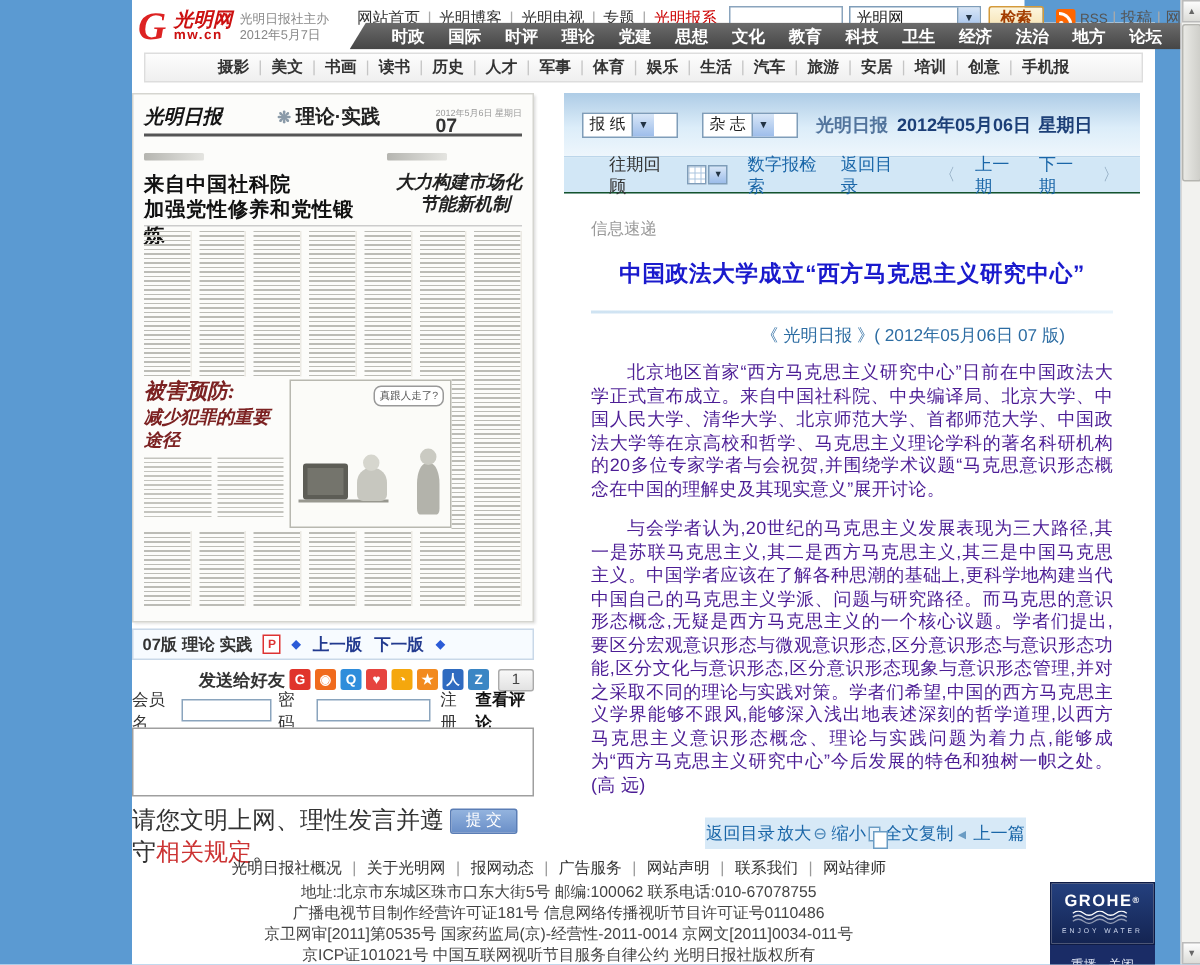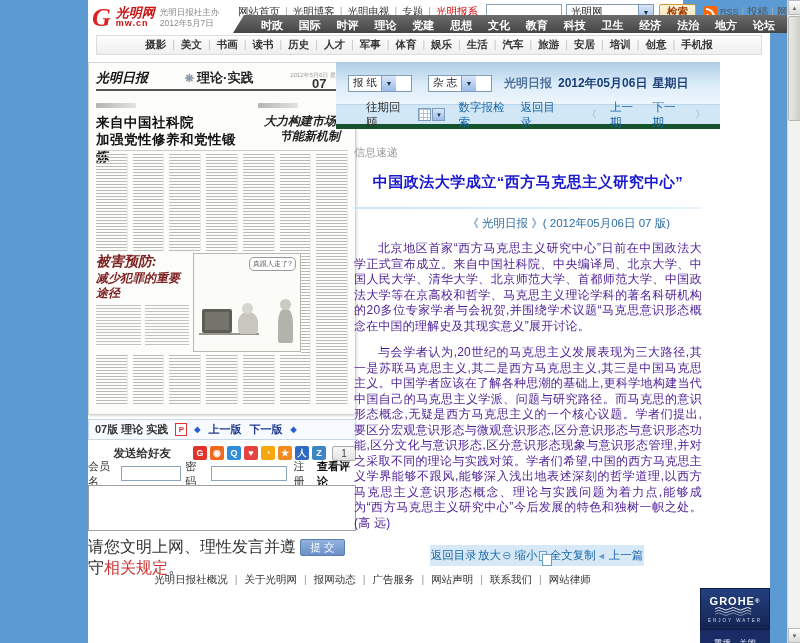--- a/index.html
+++ b/index.html
@@ -44,37 +44,37 @@
   .rss-icon::before { content:""; position:absolute; left:2px; bottom:2px; width:7px; height:7px;
       border:2px solid #fff; border-left:0; border-bottom:0; border-radius:0 100% 0 0; }
   .rss-label { margin-left:3px; font-size:9px; color:#555; }
   .minor-lnk { color:#555; }
   .minor-lnk::before { content:"|"; color:#aaa; margin:0 3px; }
 
   
   .nav-primary { position:absolute; left:233px; top:15px; width:564px; height:18px;
       background:linear-gradient(#6c6c6c,#454545);
       clip-path:polygon(11px 0, 100% 0, 100% 100%, 0 100%);
-      display:flex; align-items:flex-end; justify-content:space-around; padding:0 14px 0 20px; }
+      display:flex; align-items:center; justify-content:space-around; padding:0 14px 0 20px; }
   .nav-primary .itm { color:#fff; font-size:11px; font-weight:bold; }
   .nav-secondary { position:absolute; left:96px; top:35px; width:666px; height:20px;
       background:linear-gradient(#fdfdfd,#efefef); border:1px solid #ddd;
       display:flex; align-items:center; justify-content:center; }
   .nav-secondary .itm { color:#333; font-size:10.5px; font-weight:bold; }
   .nav-secondary .itm + .itm::before { content:"|"; color:#c5c5c5; font-weight:normal; margin:0 6px; }
 
   
   .newspaper { position:absolute; left:88px; top:62px; width:268px; height:353px;
       background:#fcfcfa; border:1px solid #d5d5d0; box-shadow:1px 1px 2px rgba(0,0,0,.15);
       padding:5px 7px; overflow:hidden; }
   .np-masthead { display:flex; align-items:flex-end; height:23px; border-bottom:2px solid #555; padding-bottom:2px; }
   .np-brand { font-family:"Liberation Serif", serif; font-style:italic; font-weight:bold; font-size:13px; color:#151515; }
   .np-section { flex:1; text-align:center; font-weight:bold; font-size:13px; color:#222; }
   .np-section::before { content:"❋ "; color:#8a9aa8; font-size:11px; }
-  .np-meta { text-align:center; line-height:7px; }
+  .np-meta { text-align:left; line-height:7px; }
   .np-issue-info { font-size:6px; color:#999; display:block; }
   .np-pageno { font-size:13px; font-weight:bold; color:#333; }
   .np-headlines { display:flex; padding:5px 0 3px; height:56px; }
   .np-hl-left { width:152px; }
   .chip { display:inline-block; width:40px; height:5px; background:linear-gradient(90deg,#b5b5b0,#e4e4e0); margin-bottom:2px; border-radius:1px; }
   .np-h1 { font-size:13.5px; font-weight:bold; color:#111; line-height:17px; letter-spacing:.5px; }
   .np-hl-right { flex:1; padding-left:10px; }
   .np-h2 { font-family:"Liberation Serif", serif; font-style:italic; font-weight:bold; font-size:12px; color:#222; line-height:15px;text-align:right; }
   .np-h2.l2 { text-align:right; padding-right:8px; }
   .np-body { position:relative; height:256px; margin-top:3px; border-top:1px solid #ccc; padding-top:3px; }
@@ -100,21 +100,21 @@
   .page-bar { position:absolute; left:88px; top:419px; width:268px; height:21px;
       border:1px solid #c9d8e8; background:#f7fbff; display:flex; align-items:center; gap:7px; padding:0 6px; font-size:11px; }
   .page-bar .lbl { font-weight:bold; color:#333; }
   .pdf-icon { width:12px; height:13px; background:#fff; border:1px solid #d33; color:#d33;
       font-size:8px; font-weight:bold; display:inline-flex; align-items:center; justify-content:center; }
   .prev-next { display:flex; align-items:center; gap:8px; font-weight:bold; color:#223a8f; }
   .prev-next::before, .prev-next::after { content:"◆"; color:#2b5bd7; font-size:8px; }
 
   .share-row { position:absolute; left:88px; top:444px; width:268px; height:18px;
       display:flex; align-items:center; justify-content:flex-end; gap:3px; }
-  .share-label { font-size:11.5px; font-weight:bold; color:#333; margin-right:19px; }
+  .share-label { font-size:11.5px; font-weight:bold; color:#333; margin-right:0; }
   .share-ic { width:14px; height:14px; border-radius:2px; color:#fff; font-size:9px; font-weight:bold;
       display:inline-flex; align-items:center; justify-content:center; }
   .share-count { width:24px; height:15px; border:1px solid #aaa; background:linear-gradient(#f8f8f8,#e2e2e2);
       border-radius:2px; font-size:10px; color:#444; display:inline-flex; align-items:center; justify-content:center; margin-left:3px; }
 
   .login-row { position:absolute; left:88px; top:465px; width:268px; height:17px;
       display:flex; align-items:center; gap:4px; font-size:11px; color:#333; }
   .login-row input { height:15px; border:1px solid #8aa4bd; font-size:10px; padding:0 2px; }
   .in-user { width:60px; } .in-pass { width:76px; }
   .lnk-register { color:#333; margin-left:2px; }
@@ -122,28 +122,28 @@
 
   .comment-box { position:absolute; left:88px; top:485px; width:268px; height:46px;
       border:1px solid #9f9f9f; resize:none; font-size:11px; font-family:"Liberation Sans",sans-serif; }
   .comment-note { position:absolute; left:88px; top:537px; width:220px; font-size:16px; color:#333; }
   .lnk-rules { color:#c33; }
   .submit-btn { position:absolute; left:300px; top:539px; width:45px; height:17px;
       background:linear-gradient(#93b3de,#6a8fc8); border:1px solid #5a7db5; border-radius:2px;
       color:#fff; font-size:10.5px; text-align:center; line-height:15px; }
 
   
-  .reader { position:absolute; left:336px; top:62px; width:384px; }
+  .reader { position:absolute; left:376px; top:62px; width:384px; }
   .reader-head { height:43px; display:flex; align-items:center; gap:12px; padding-left:8px;
       background:linear-gradient(180deg,#aecce6 0%,#dcedf9 55%,#eef6fc 100%); border-bottom:1px solid #bcd6ea; }
   .rd-select { width:64px; }
   .issue-line { font-size:12px; font-weight:bold; color:#1c3f77; }
   .issue-name { color:#52749c; margin-right:6px; }
   .issue-week { margin-left:5px; }
-  .reader-toolbar { height:24px; background:#d2e7f6; border-bottom:5px solid #14532d;
+  .reader-toolbar { height:24px; background:#d2e7f6; border-bottom:1px solid #14532d;
       display:flex; align-items:center; gap:13px; padding:0 14px 0 30px; font-size:11.5px; }
   .rt-history { color:#333; }
   .mini-cal { width:13px; height:13px; border:1px solid #7f9db9; background:#fff;
       background-image:linear-gradient(#aac4de 1px, transparent 1px), linear-gradient(90deg,#aac4de 1px, transparent 1px);
       background-size:4px 4px; }
   .mini-arrow { width:13px; height:13px; border:1px solid #7f9db9; background:linear-gradient(#d8e6f7,#9dbdea);
       color:#234; font-size:6px; display:flex; align-items:center; justify-content:center; }
   .mini-arrow::before { content:"▼"; }
   .blue-lnk { color:#1a66a8; }
   .rt-spacer { flex:1; }
@@ -419,20 +419,27 @@
           <span>上一篇</span>
         </a>
     </div>
   </div>
 </div>
 
 <div class="site-footer">
   <div class="f-links">
     
   <a class="flnk">光明日报社概况</a><a class="flnk">关于光明网</a><a class="flnk">报网动态</a><a class="flnk">广告服务</a><a class="flnk">网站声明</a><a class="flnk">联系我们</a><a class="flnk">网站律师</a></div>
+  <div>
+
+  <div class="f-line">地址:北京市东城区珠市口东大街5号 邮编:100062 联系电话:010-67078755</div>
+      <div class="f-line">广播电视节目制作经营许可证181号 信息网络传播视听节目许可证号0110486</div>
+      <div class="f-line">京卫网审[2011]第0535号 国家药监局(京)-经营性-2011-0014 京网文[2011]0034-011号</div>
+      <div class="f-line">京ICP证101021号 中国互联网视听节目服务自律公约 光明日报社版权所有</div>
+    </div>
 </div>
 
 <div class="ad">
   <div class="ad-box">
     <span class="ad-brand"><span>GROHE</span><span class="ad-reg">®</span></span>
     <svg width="44" height="9" viewBox="0 0 48 10">
       <path d="M2 2 q4 -3 8 0 t8 0 t8 0 t8 0 t8 0" stroke="#fff" fill="none" stroke-width="1"></path>
       <path d="M2 5 q4 -3 8 0 t8 0 t8 0 t8 0 t8 0" stroke="#fff" fill="none" stroke-width="1" opacity="0.75"></path>
       <path d="M2 8 q4 -3 8 0 t8 0 t8 0 t8 0 t8 0" stroke="#fff" fill="none" stroke-width="1" opacity="0.5"></path>
     </svg>

